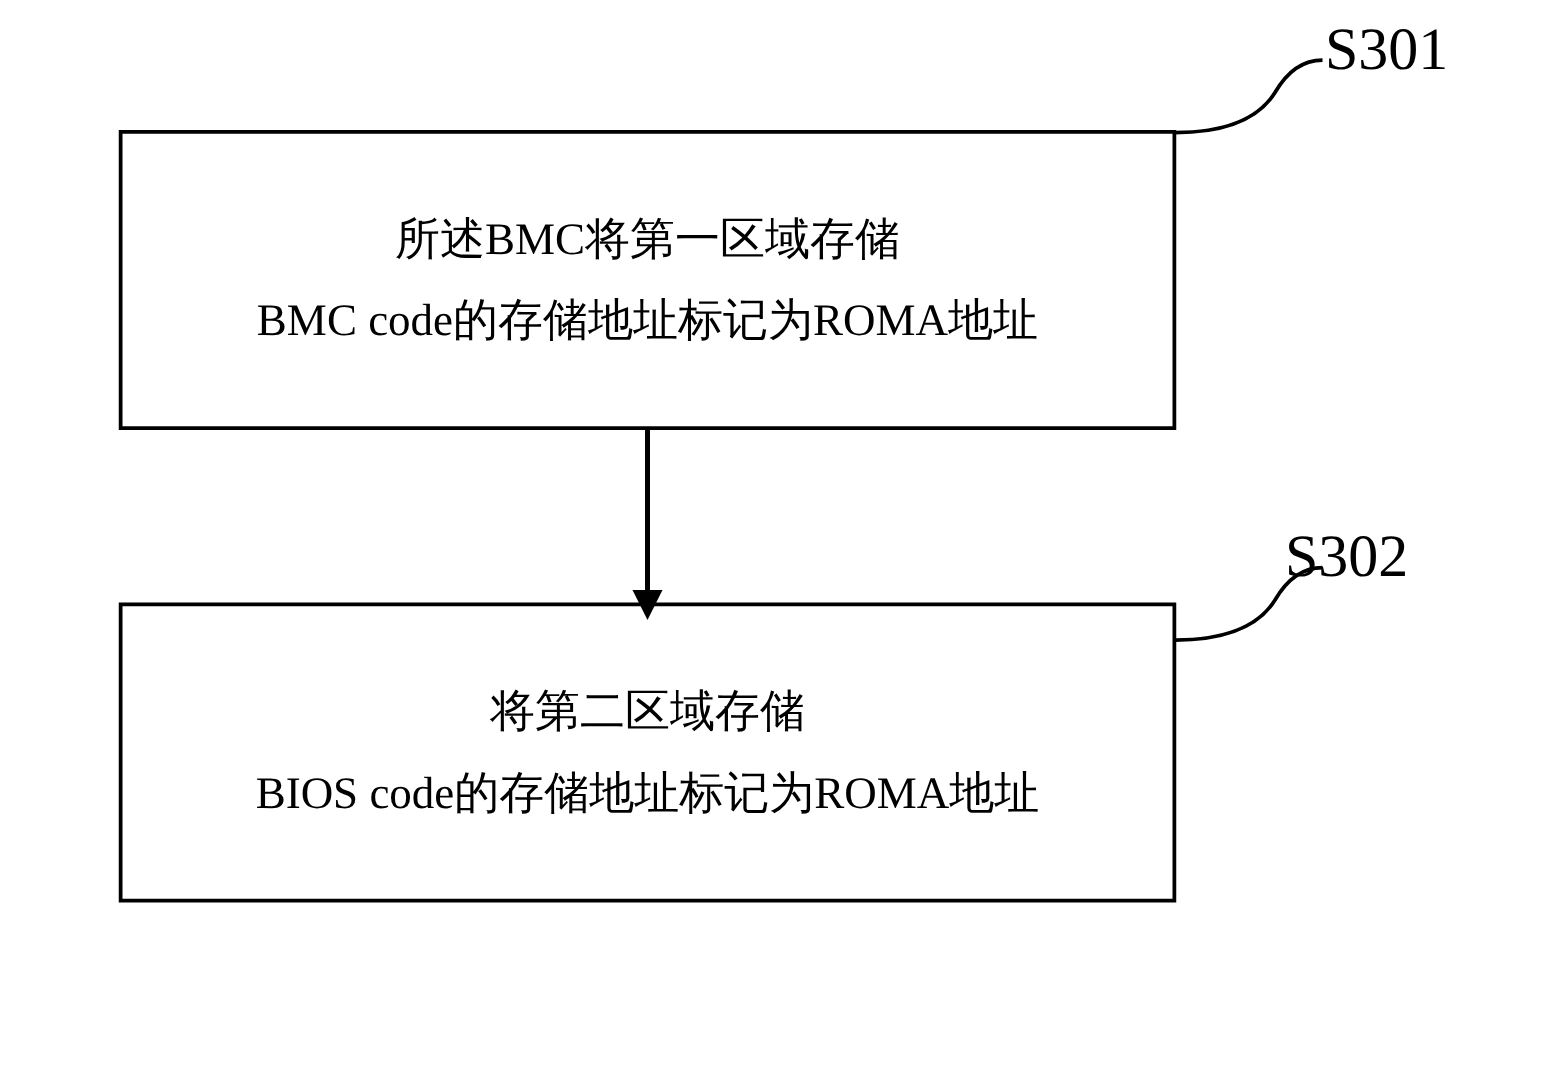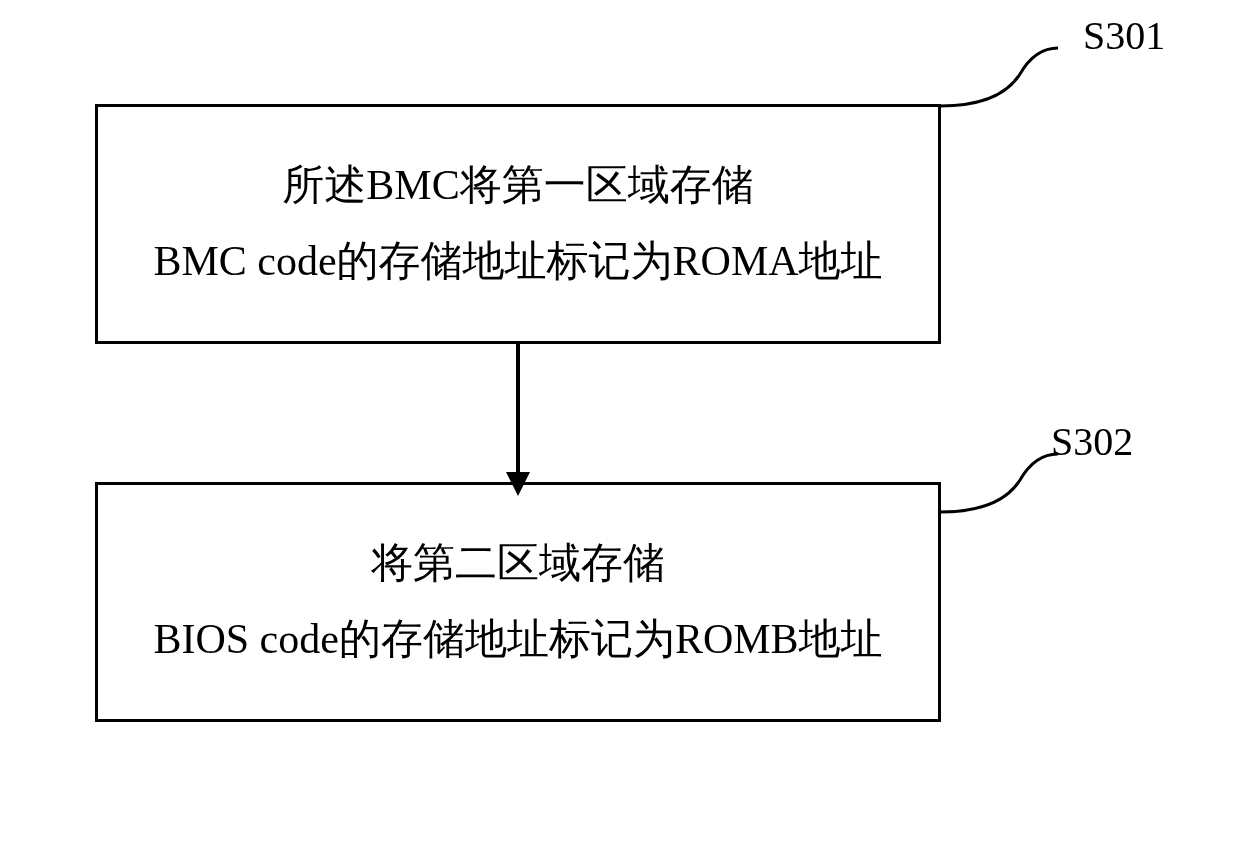--- a/index.html
+++ b/index.html
@@ -17,30 +17,29 @@
   }
   .step-box {
     position: absolute;
     border: 3px solid #000;
     box-sizing: border-box;
     display: flex;
     flex-direction: column;
     align-items: center;
     justify-content: center;
     text-align: center;
-    font-size: 42px;
+    font-size: 36px;
     line-height: 1.8;
     color: #000;
   }
   .step-label {
     position: absolute;
-    font-size: 40px;
+    font-size: 48px;
     color: #000;
     font-family: "Times New Roman", serif;
-    margin-left: 23px;
   }
   .callout {
     position: absolute;
     pointer-events: none;
   }
   .arrow-shaft {
     position: absolute;
     background: #000;
   }
   .arrow-head {
@@ -72,16 +71,16 @@
   <div class="arrow-head" style="left:506px; top:472px;"></div>
 
   <div class="step-label" style="left:1028px; top:418px;">S302</div>
 
   <svg class="callout" style="left:940px; top:448px; width:120px; height:70px;" viewBox="0 0 120 70">
     <path d="M 0 64 Q 60 64 80 32 Q 95 6 118 6" stroke="#000" stroke-width="3" fill="none"></path>
   </svg>
 
   <div class="step-box" style="left:95px; top:482px; width:846px; height:240px;">
     <div>将第二区域存储</div>
-    <div>BIOS code的存储地址标记为ROMB地址</div>
+    <div>BIOS code的存储地址标记为ROMA地址</div>
   </div>
 
 </div>
 
 </body></html>

